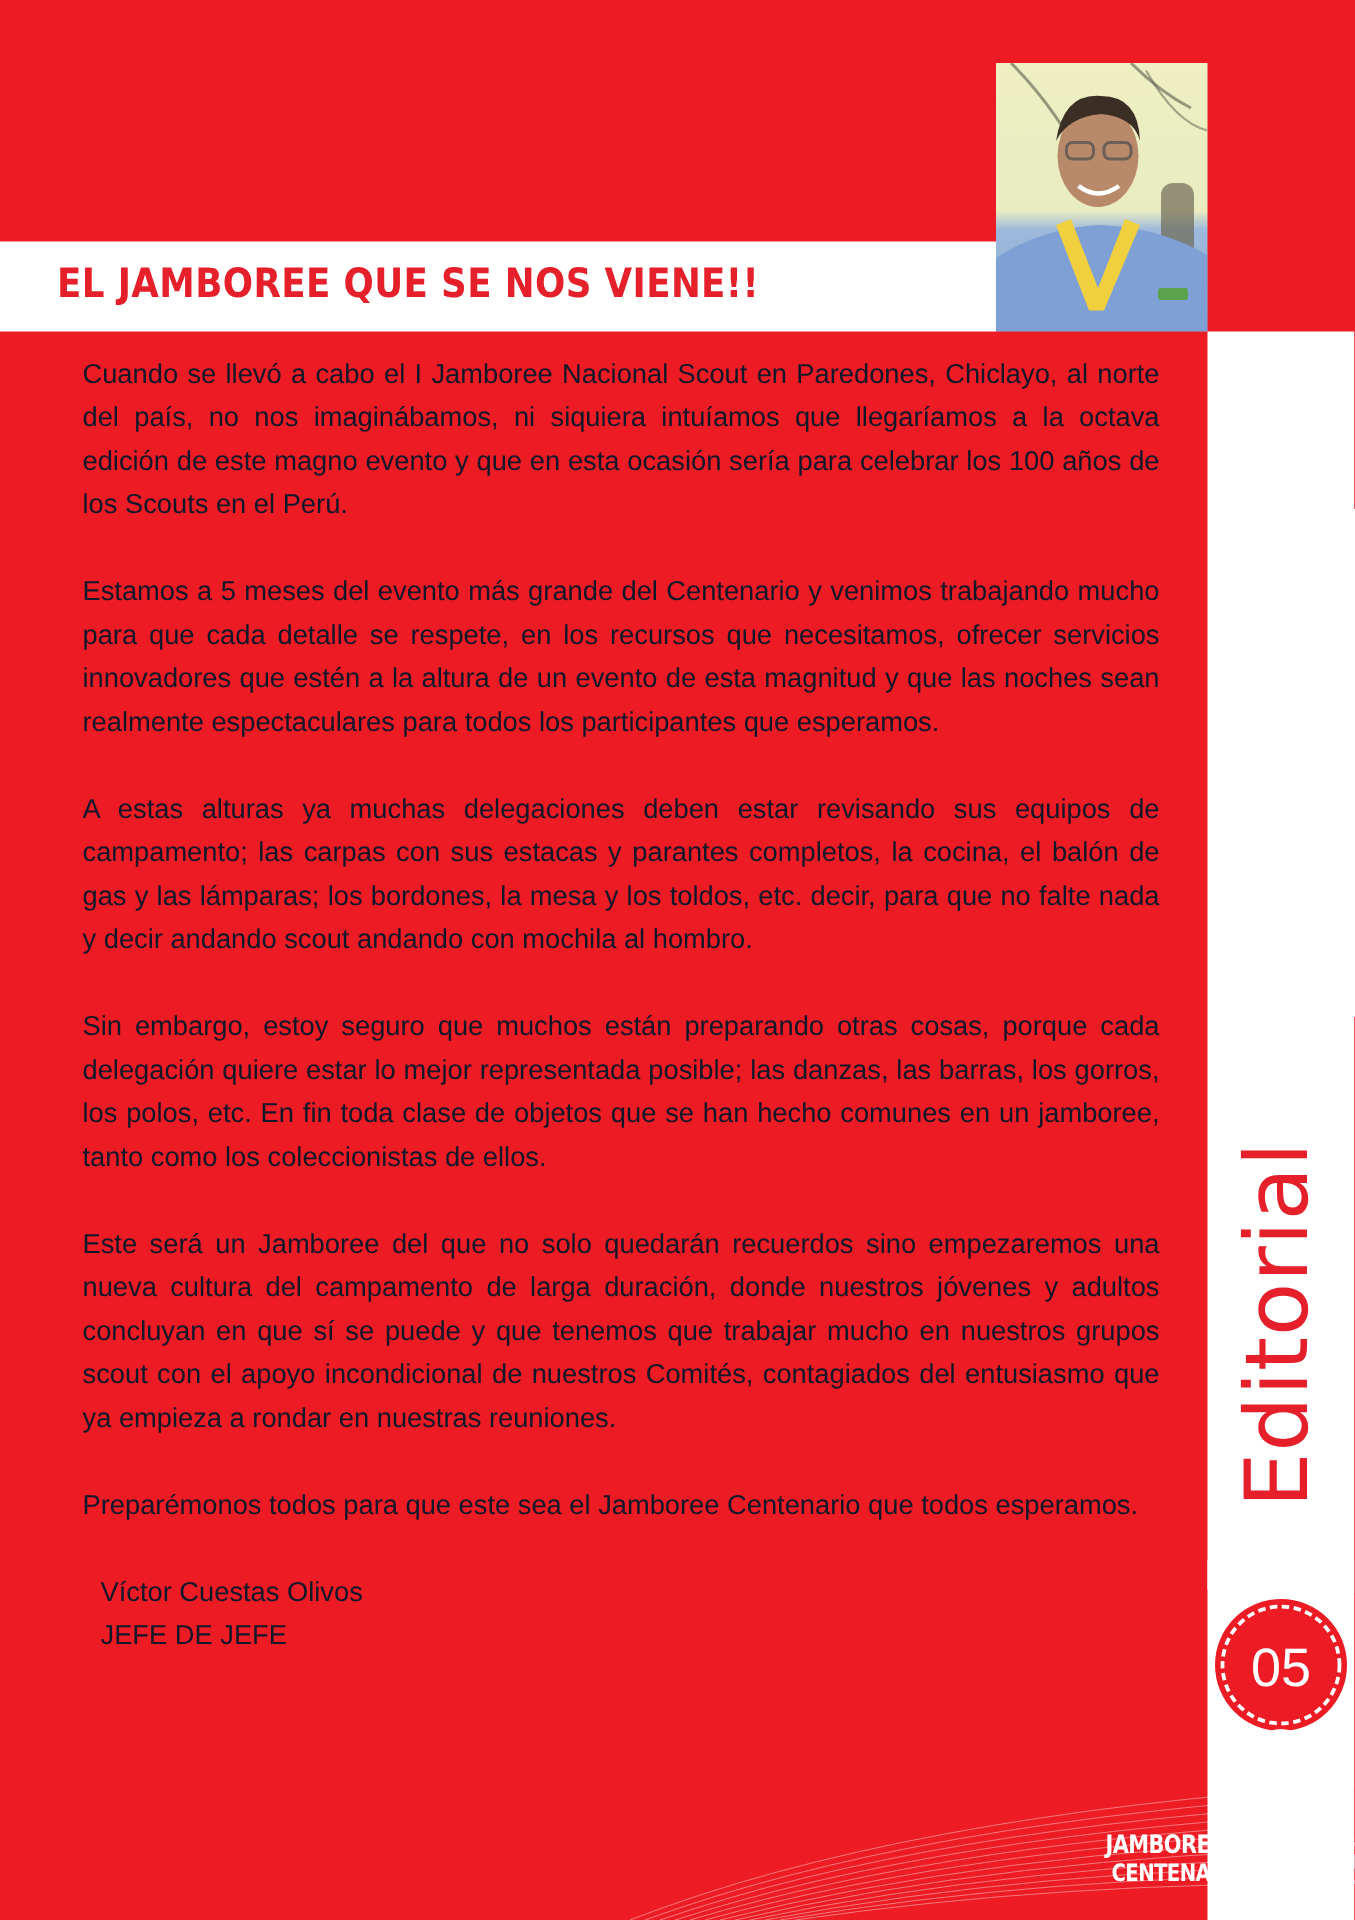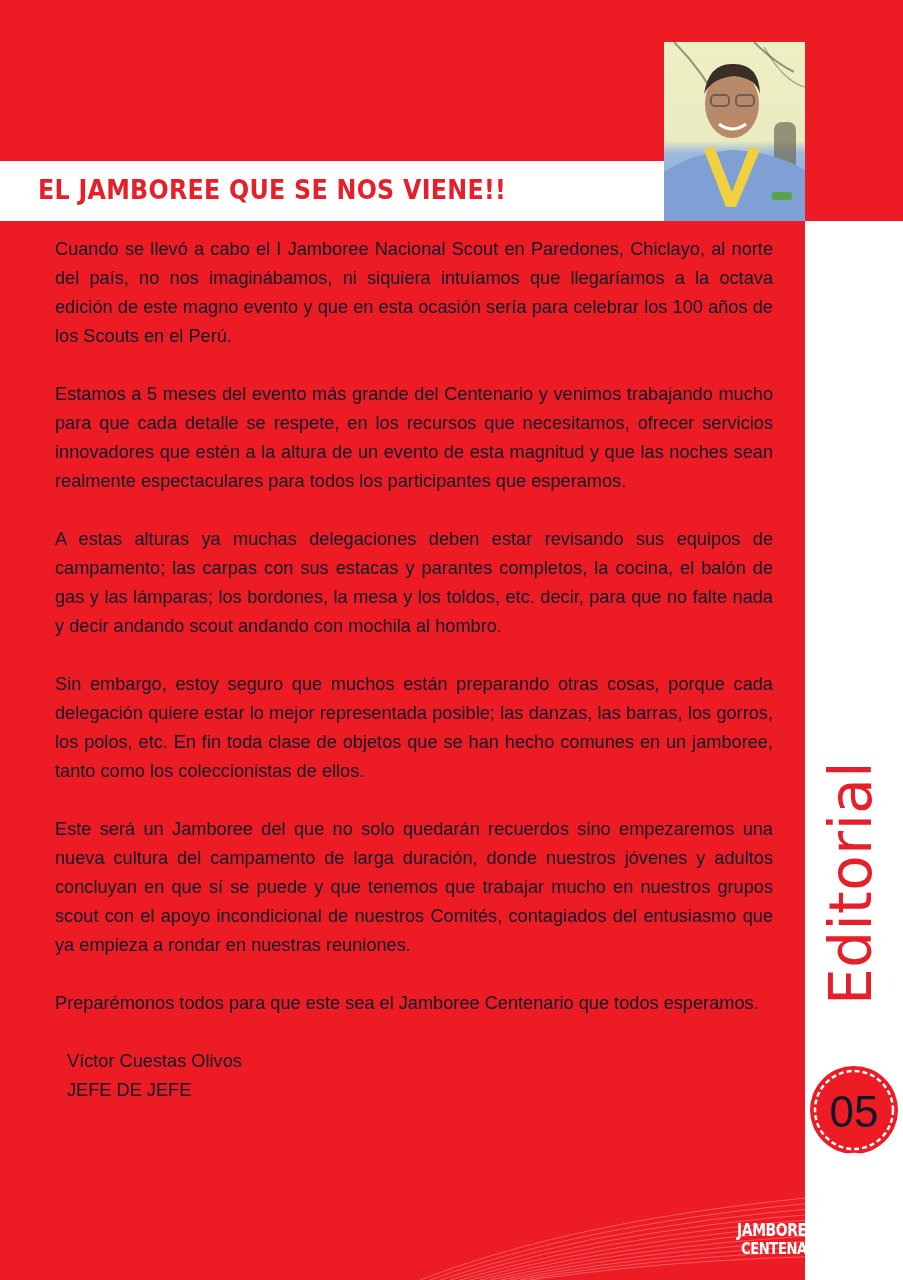--- a/index.html
+++ b/index.html
@@ -11,21 +11,21 @@
     background: linear-gradient(180deg, #eef0c4 0%, #e9ecc0 55%, #9fb9dc 62%, #86a6d6 100%); }
   .photo svg { display:block; }
   .right-col { position: absolute; left: 805px; top: 221px; width: 98px; height: 1059px; background: #ffffff; }
   .editorial { position: absolute; left: 822px; top: 1005px; transform: rotate(-90deg); transform-origin: left top; font-family: "DejaVu Sans", sans-serif; font-size: 58px; color: #e5202a; white-space: nowrap; letter-spacing: 0.5px; line-height: 1; }
   .content { position: absolute; left: 55px; top: 235px; width: 718px; color: #0f172a; font-family: "Liberation Sans", sans-serif; font-size: 18.2px; line-height: 29px; }
   .content p { margin: 0 0 29px 0; text-align: justify; text-align-last: left; }
   .signature { margin: 12px; }
   .signature div { line-height: 29px; }
   .bottom-art { position: absolute; left: 0; top: 1040px; width: 903px; height: 240px; pointer-events: none; }
   .page-badge { position: absolute; left: 806px; top: 1064px; width: 96px; height: 96px; }
-  .page-num { position: absolute; left: 806px; top: 1088px; width: 96px; text-align: center; color: #0f172a; font-family: "Liberation Sans", sans-serif; font-size: 44px; line-height: 48px; }
+  .page-num { position: absolute; left: 806px; top: 1088px; width: 96px; text-align: center; color: #ffffff; font-family: "Liberation Sans", sans-serif; font-size: 36px; line-height: 48px; }
   .logo { position: absolute; left: 697px; top: 1220px; width: 200px; height: 50px; color: #fff; margin-left: 40px; }
   .logo .l1 { position: absolute; left: 0; top: 0; font-family: "DejaVu Sans", sans-serif; font-weight: bold; font-size: 17px; letter-spacing: -0.5px; transform: scaleX(0.82); transform-origin: left top; white-space: nowrap; line-height: 20px; }
   .logo .l2 { position: absolute; left: 4px; top: 19px; font-family: "DejaVu Sans", sans-serif; font-weight: bold; font-size: 16px; letter-spacing: -0.5px; transform: scaleX(0.82); transform-origin: left top; white-space: nowrap; line-height: 20px; }
   .logo .peru { position: absolute; left: 118px; top: 2px; font-family: "DejaVu Serif", serif; font-weight: bold; font-size: 38px; line-height: 42px; letter-spacing: -1px; white-space: nowrap; }
 </style>
 </head>
 <body>
 
 <div class="page">
 

